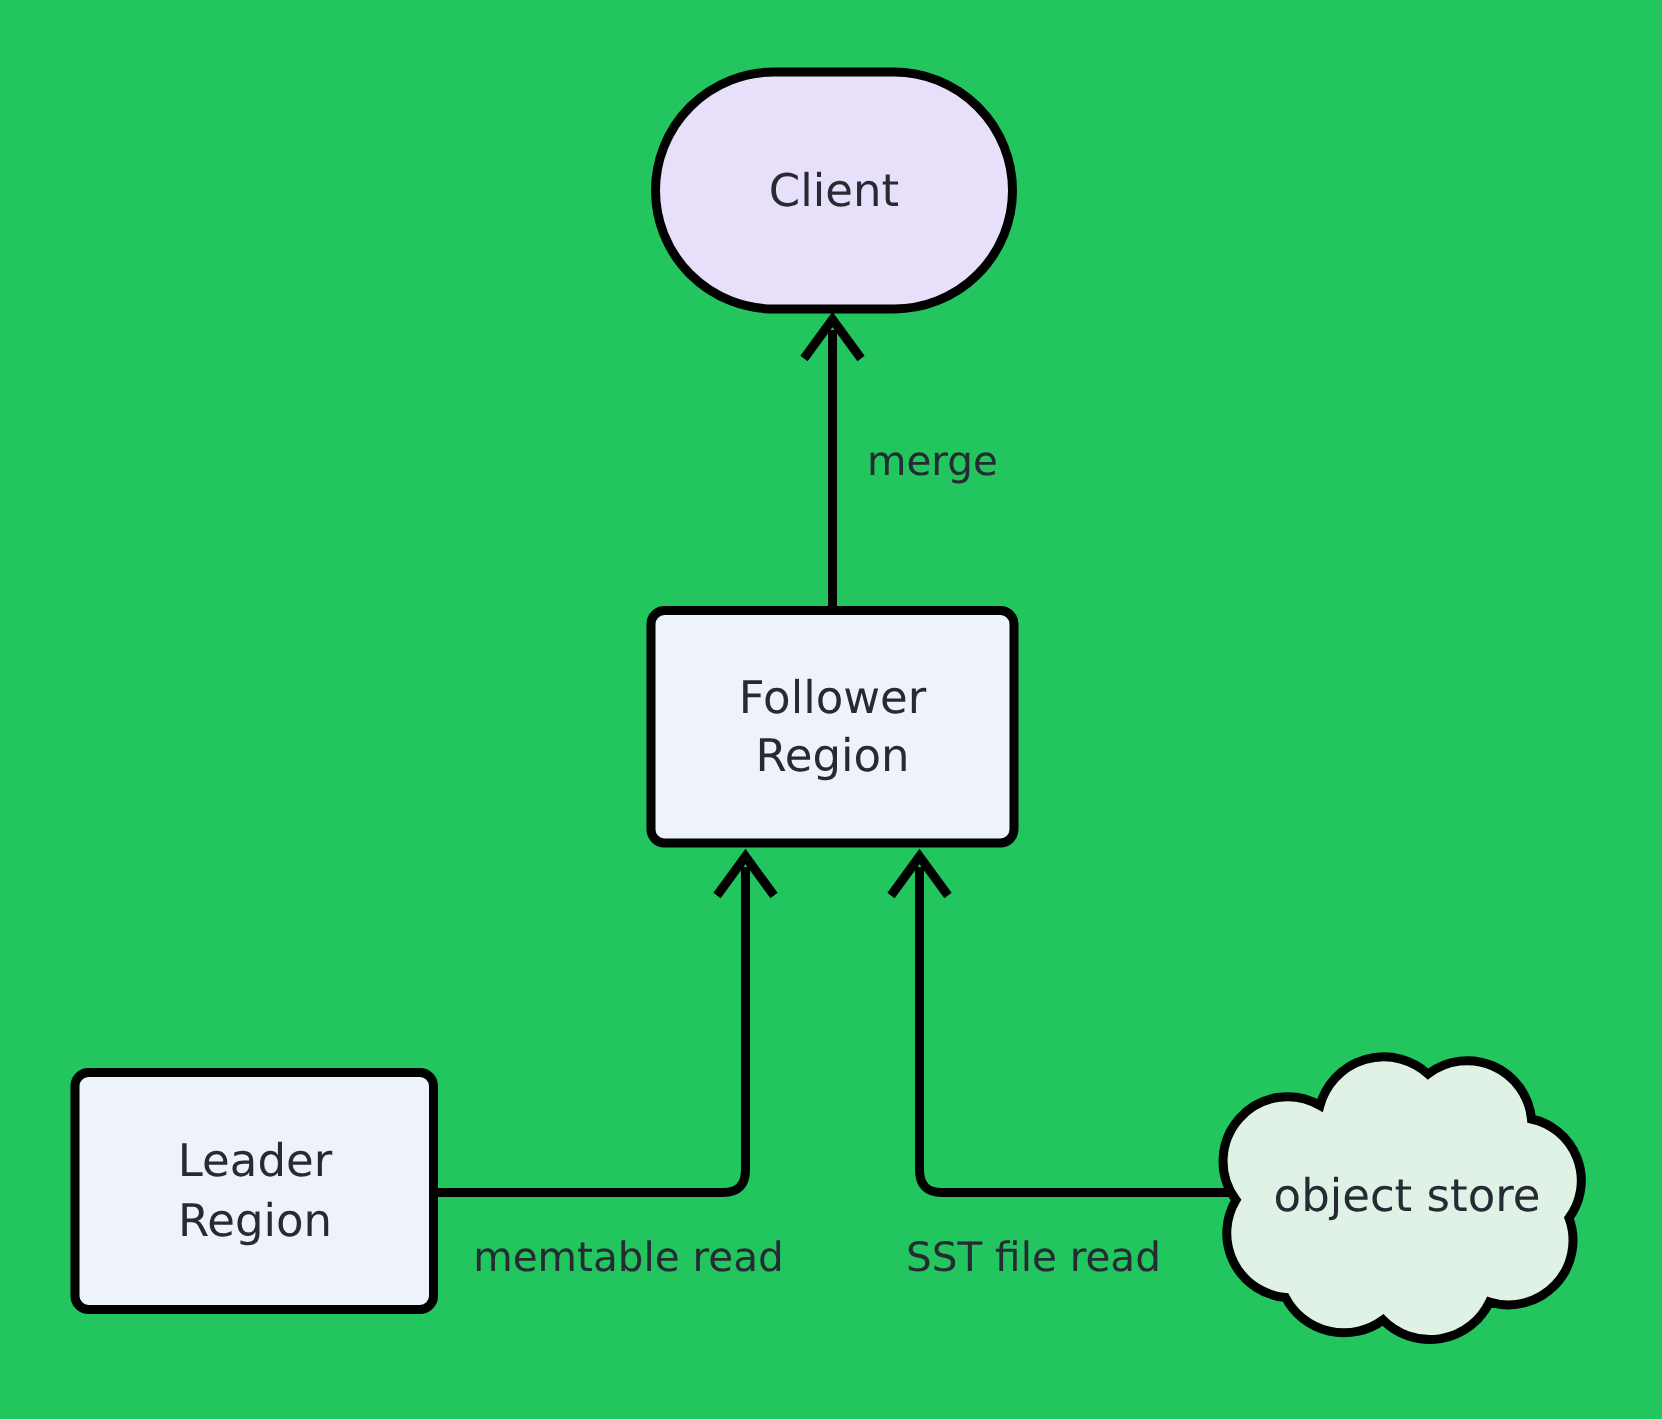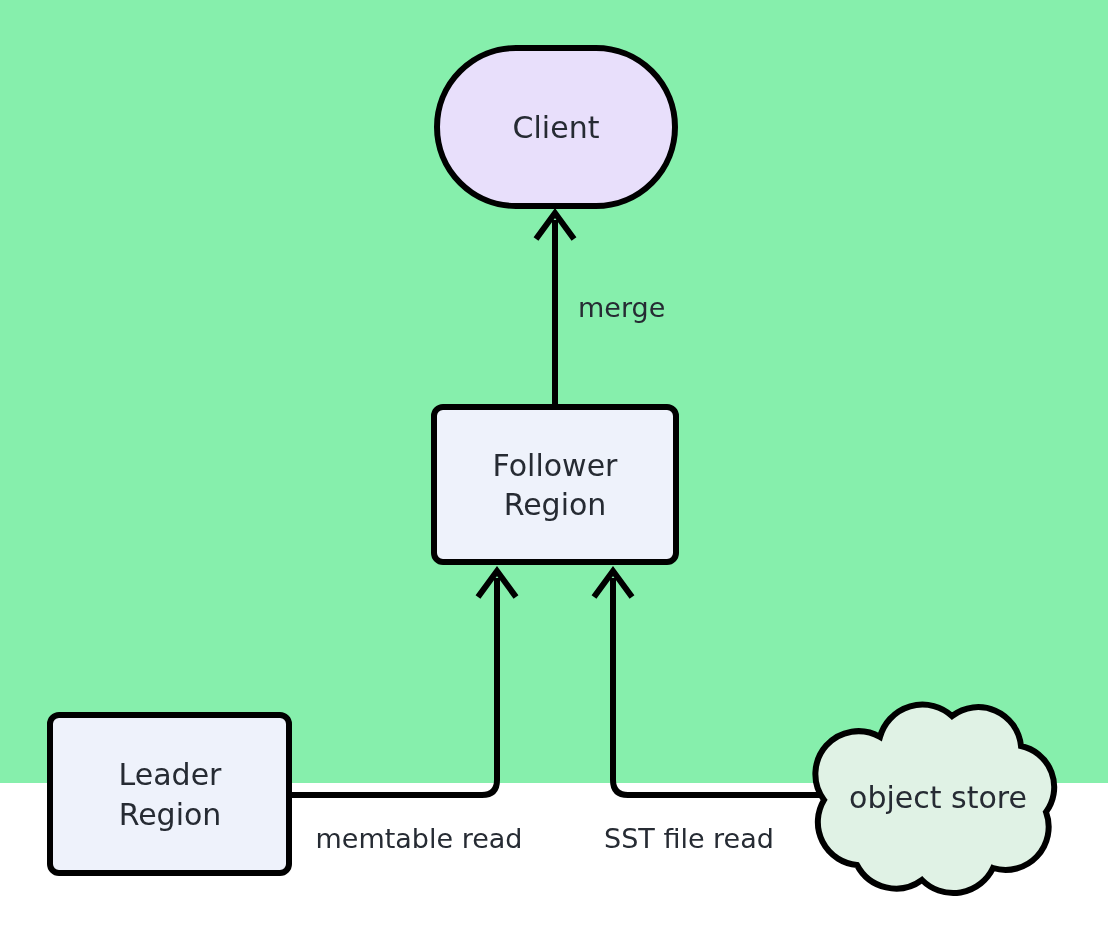--- a/index.html
+++ b/index.html
@@ -9,22 +9,22 @@
   }
   body {
     width: 1108px;
     height: 946px;
     font-family: "DejaVu Sans", sans-serif;
     overflow: hidden;
   }
   #diagram-root {
     position: relative;
     width: 1108px;
-    height: 783px;
-    background: #86efac;
+    height: 946px;
+    background: #22c55e;
   }
   svg#diagram-svg {
     display: block;
     width: 1108px;
     height: 946px;
   }
   .node-shape {
     stroke: #000000;
     stroke-width: 6;
   }

